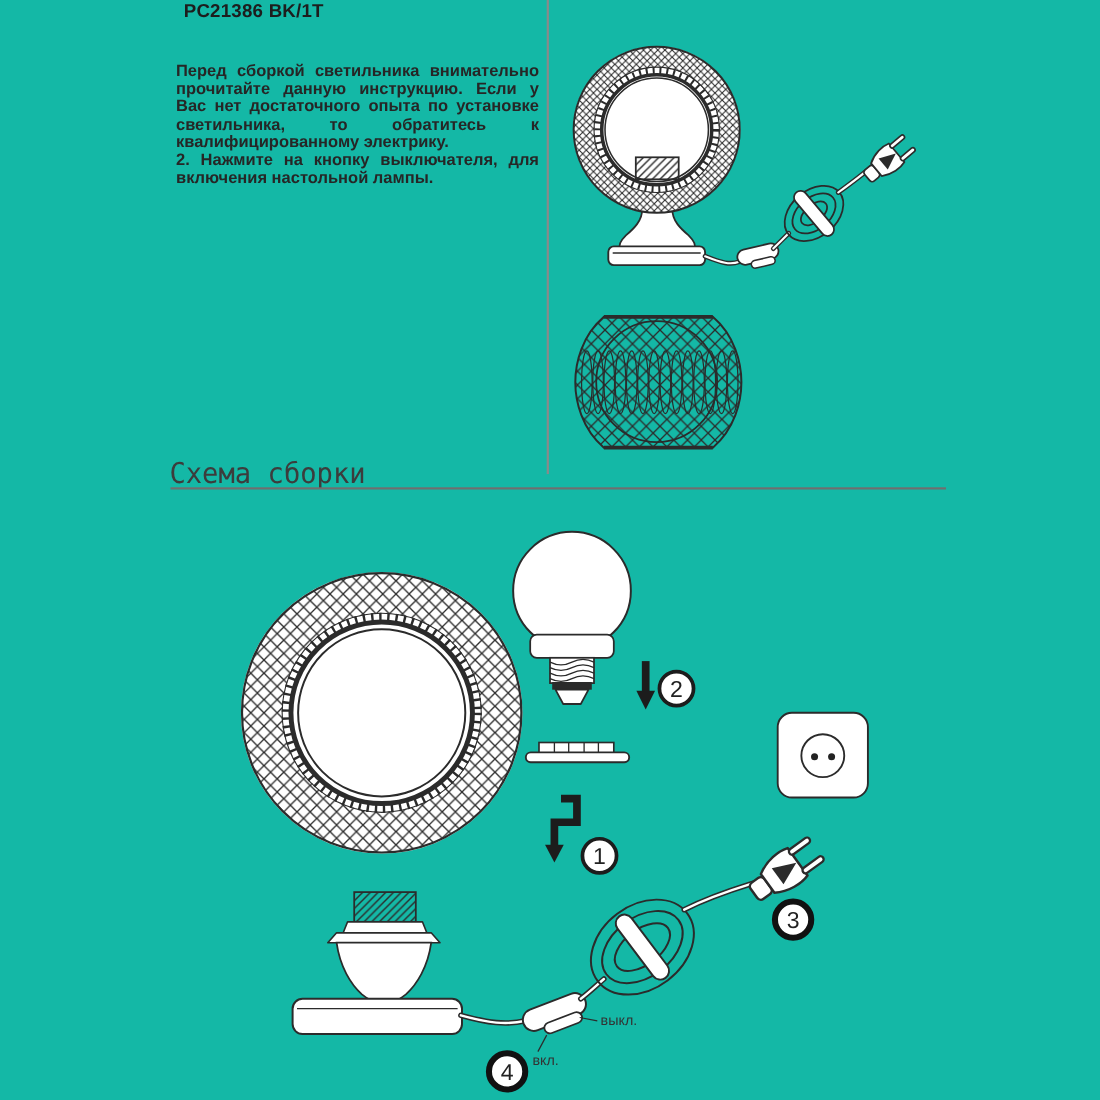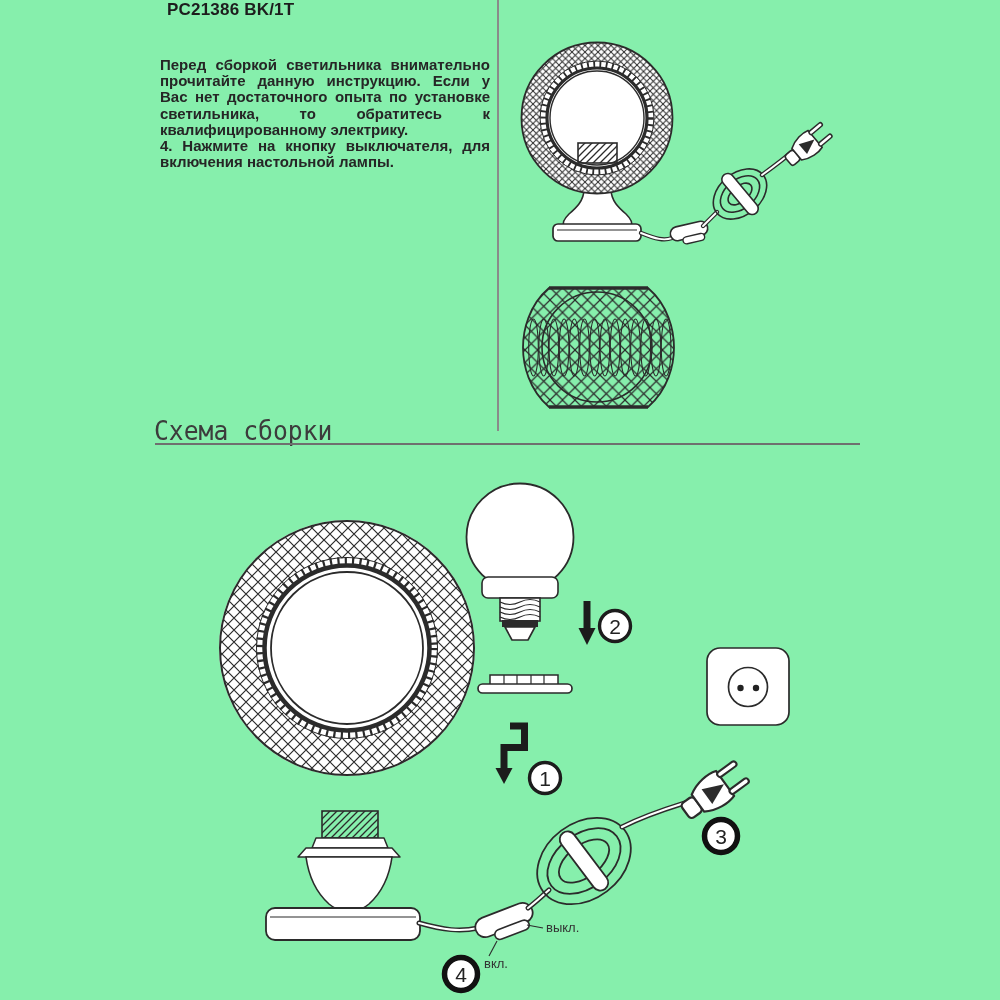--- a/index.html
+++ b/index.html
@@ -1,16 +1,16 @@
 <!DOCTYPE html>
 <html><head>
 <meta charset="utf-8">
 <style>
   html,body{margin:0;padding:0;background:#ffffff;}
-  #page{position:relative;width:1000px;height:1000px;background:#86efac;overflow:hidden;
+  #page{position:relative;width:1000px;height:1000px;background:#14b8a6;overflow:hidden;
         font-family:"Liberation Sans",sans-serif;color:#222;}
   .title{position:absolute;left:167px;top:0px;font-size:17px;font-weight:bold;color:#1d1d1d;letter-spacing:.2px;}
   .instructions{position:absolute;left:160px;top:57px;width:330px;font-size:15px;line-height:16.2px;color:#262626;}
   .instructions p{margin:0;text-align:justify;font-weight:bold;}
   .divider-v{position:absolute;left:497px;top:0;width:2px;height:431px;background:#8a8a8a;}
   .section-heading{position:absolute;left:154px;top:416px;font-size:26px;
         font-family:"DejaVu Sans Mono",monospace;font-weight:400;color:#3c3c3c;
         transform:scaleX(.95);transform-origin:left top;letter-spacing:0px;}
   .heading-rule{position:absolute;left:155px;top:443px;width:705px;height:2px;background:#6f6f6f;}
   svg{position:absolute;left:0;top:0;}
@@ -20,21 +20,21 @@
 </style>
 </head>
 <body>
 
 <div id="page">
 
   <div class="title">PC21386 BK/1T</div>
 
   <div class="instructions">
     <p>Перед сборкой светильника внимательно прочитайте данную инструкцию. Если у Вас нет достаточного опыта по установке светильника, то обратитесь к квалифицированному электрику.</p>
-    <p>4. Нажмите на кнопку выключателя, для включения настольной лампы.</p>
+    <p>2. Нажмите на кнопку выключателя, для включения настольной лампы.</p>
   </div>
 
   <div class="divider-v"></div>
 
   <div class="section-heading">Схема сборки</div>
   <div class="heading-rule"></div>
 
   <svg width="1000" height="1000" viewBox="0 0 1000 1000">
     <defs>
       <pattern id="hatch" width="7" height="7" patternUnits="userSpaceOnUse">

